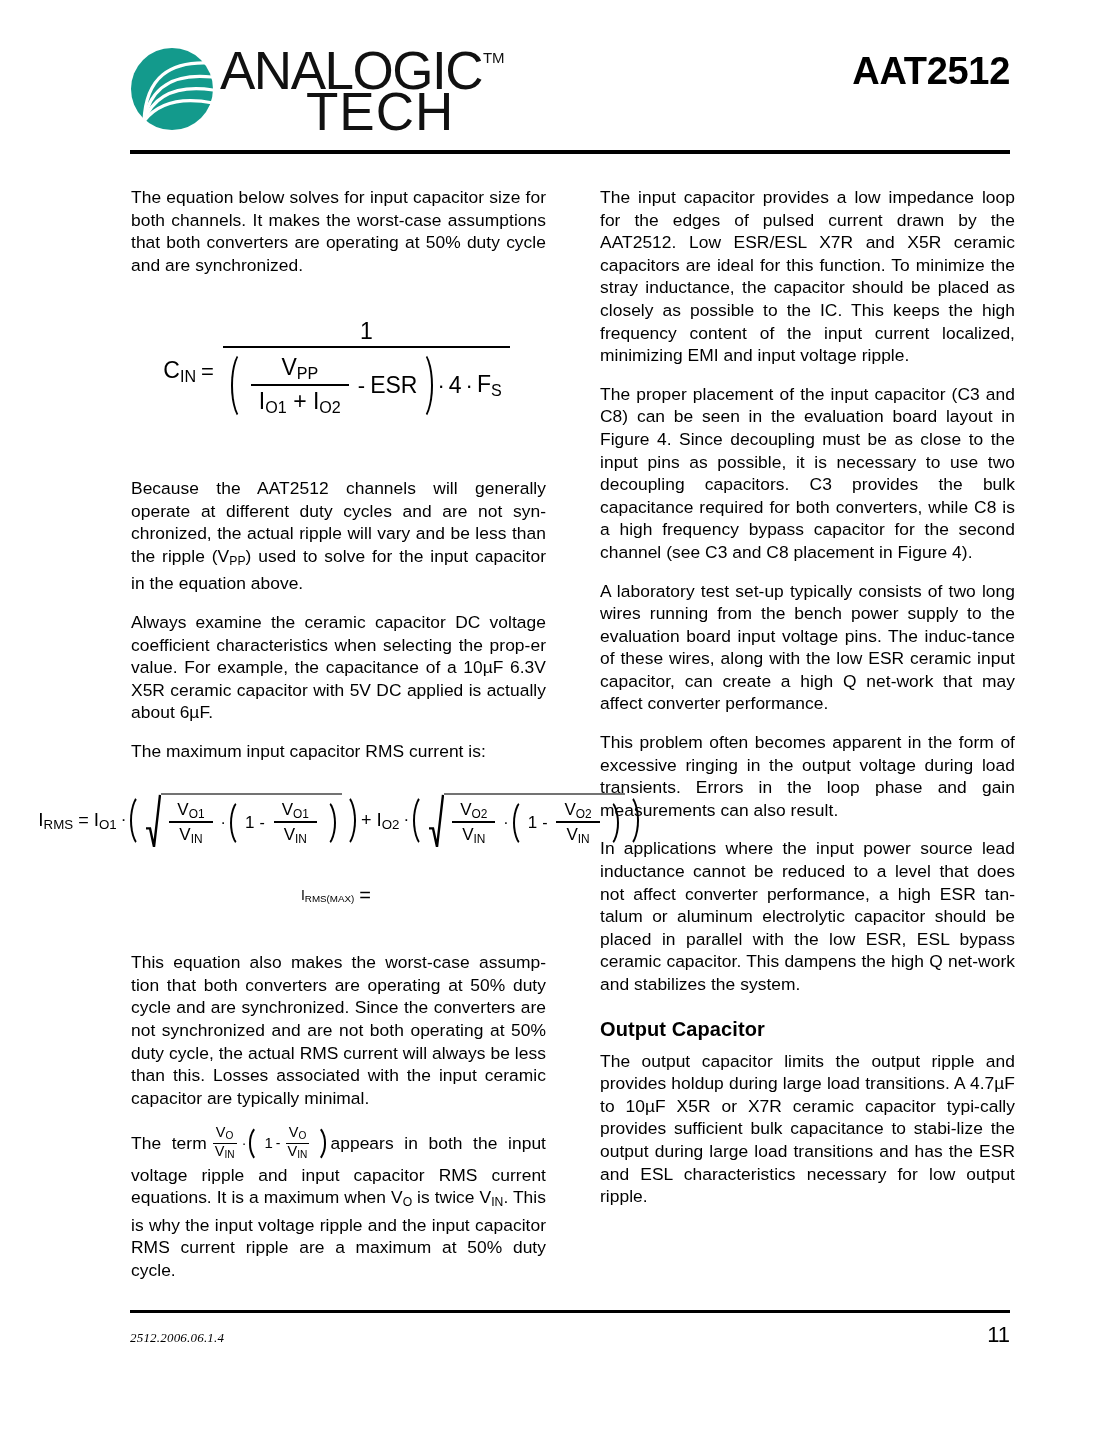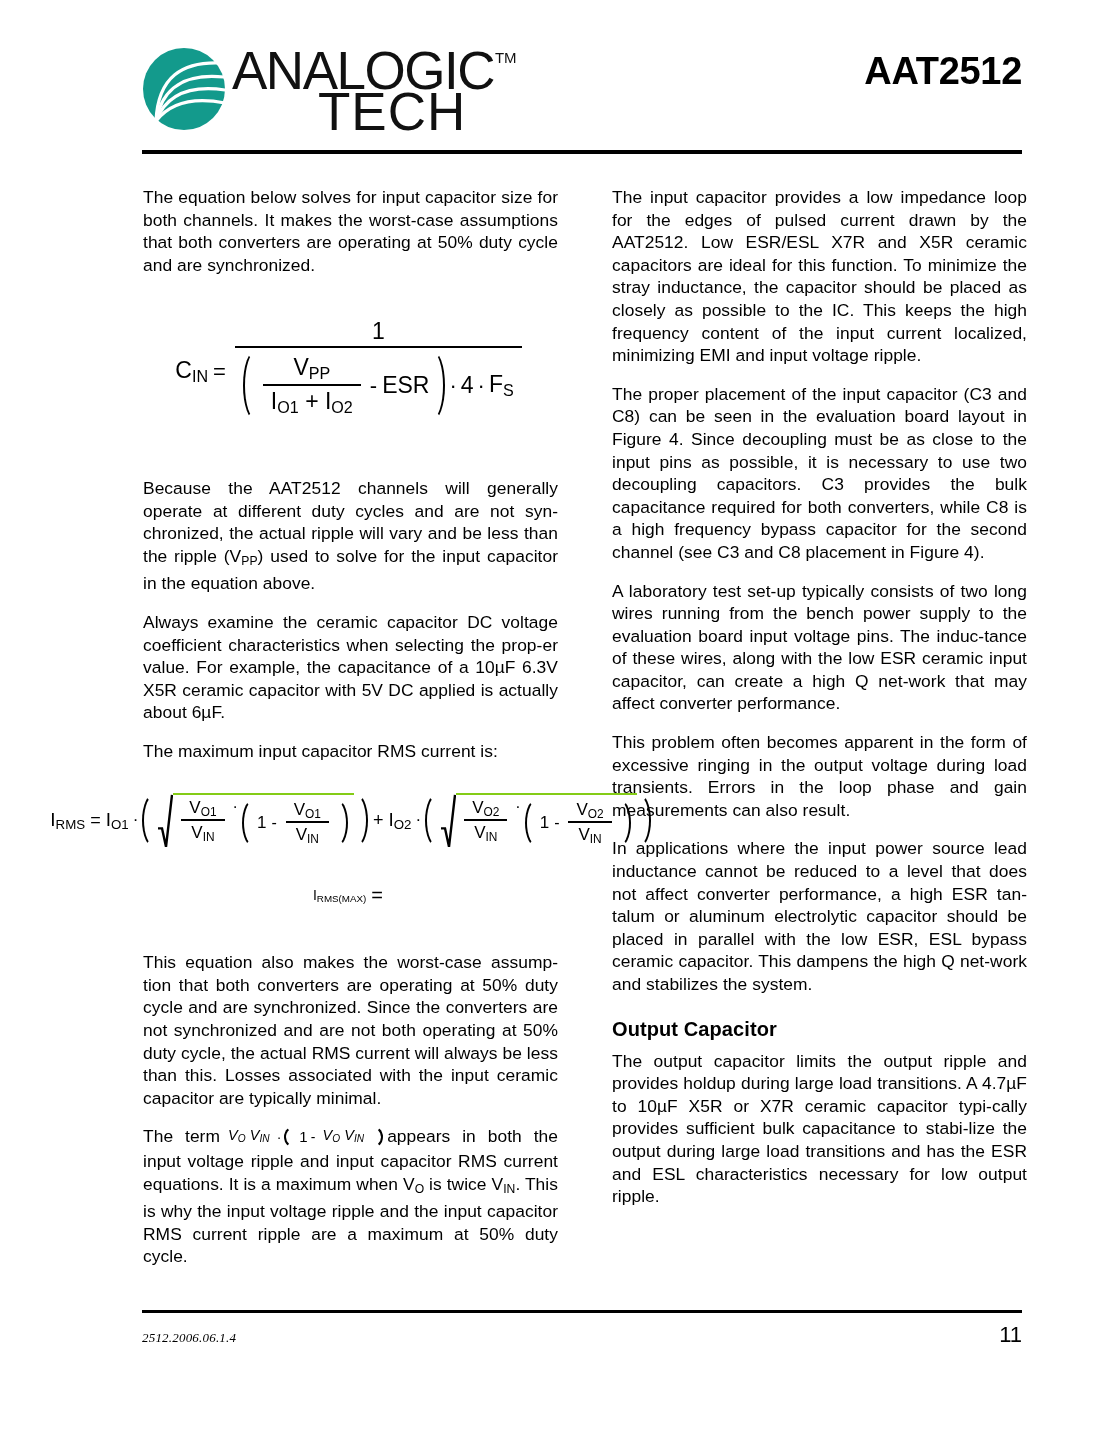--- a/index.html
+++ b/index.html
@@ -11,21 +11,21 @@
   body {
     width: 1105px;
     height: 1430px;
     font-family: "Liberation Sans", sans-serif;
     color: #000000;
     position: relative;
     overflow: hidden;
   }
   .page {
     position: absolute;
-    left: 16px; top: 0;
+    left: 4px; top: 0;
     width: 1060px;
     height: 1430px;
   }
 
   
   .header {
     position: absolute;
     left: 126px;
     top: 44px;
     width: 880px;
@@ -181,43 +181,43 @@
     align-items: stretch;
     margin-left: 2px;
   }
   .sqrt-sign {
     width: 15px;
     position: relative;
     align-self: stretch;
   }
   .sqrt-sign svg { position: absolute; left: 0; top: 0; height: 100%; width: 15px; }
   .sqrt-body {
-    border-top: 2px solid #84cc16;
+    border-top: 2px solid #737373;
     padding: 3px 6px 0 4px;
     display: inline-flex;
+    align-items: center;
   }
 
   
   .inline-math {
     display: inline-flex;
     align-items: center;
     vertical-align: middle;
     margin: 0 4px;
     transform: translateY(-1px);
   }
   .inline-math .mvar { font-size: 15px; }
   .inline-math .mdot { font-size: 14px; margin: 0 3px; }
   .inline-frac {
     display: inline-flex;
-    flex-direction: row;
+    flex-direction: column;
     align-items: center;
     font-size: 14.5px;
     line-height: 1.08;
     margin: 0 2px;
-    font-style: italic;
   }
   .inline-frac .bar { width: 100%; height: 1.5px; background: #000; }
   .inline-frac .num, .inline-frac .den { padding: 0 2px; }
 
   
   .footer-rule {
     position: absolute;
     left: 126px;
     top: 1310px;
     width: 880px;

